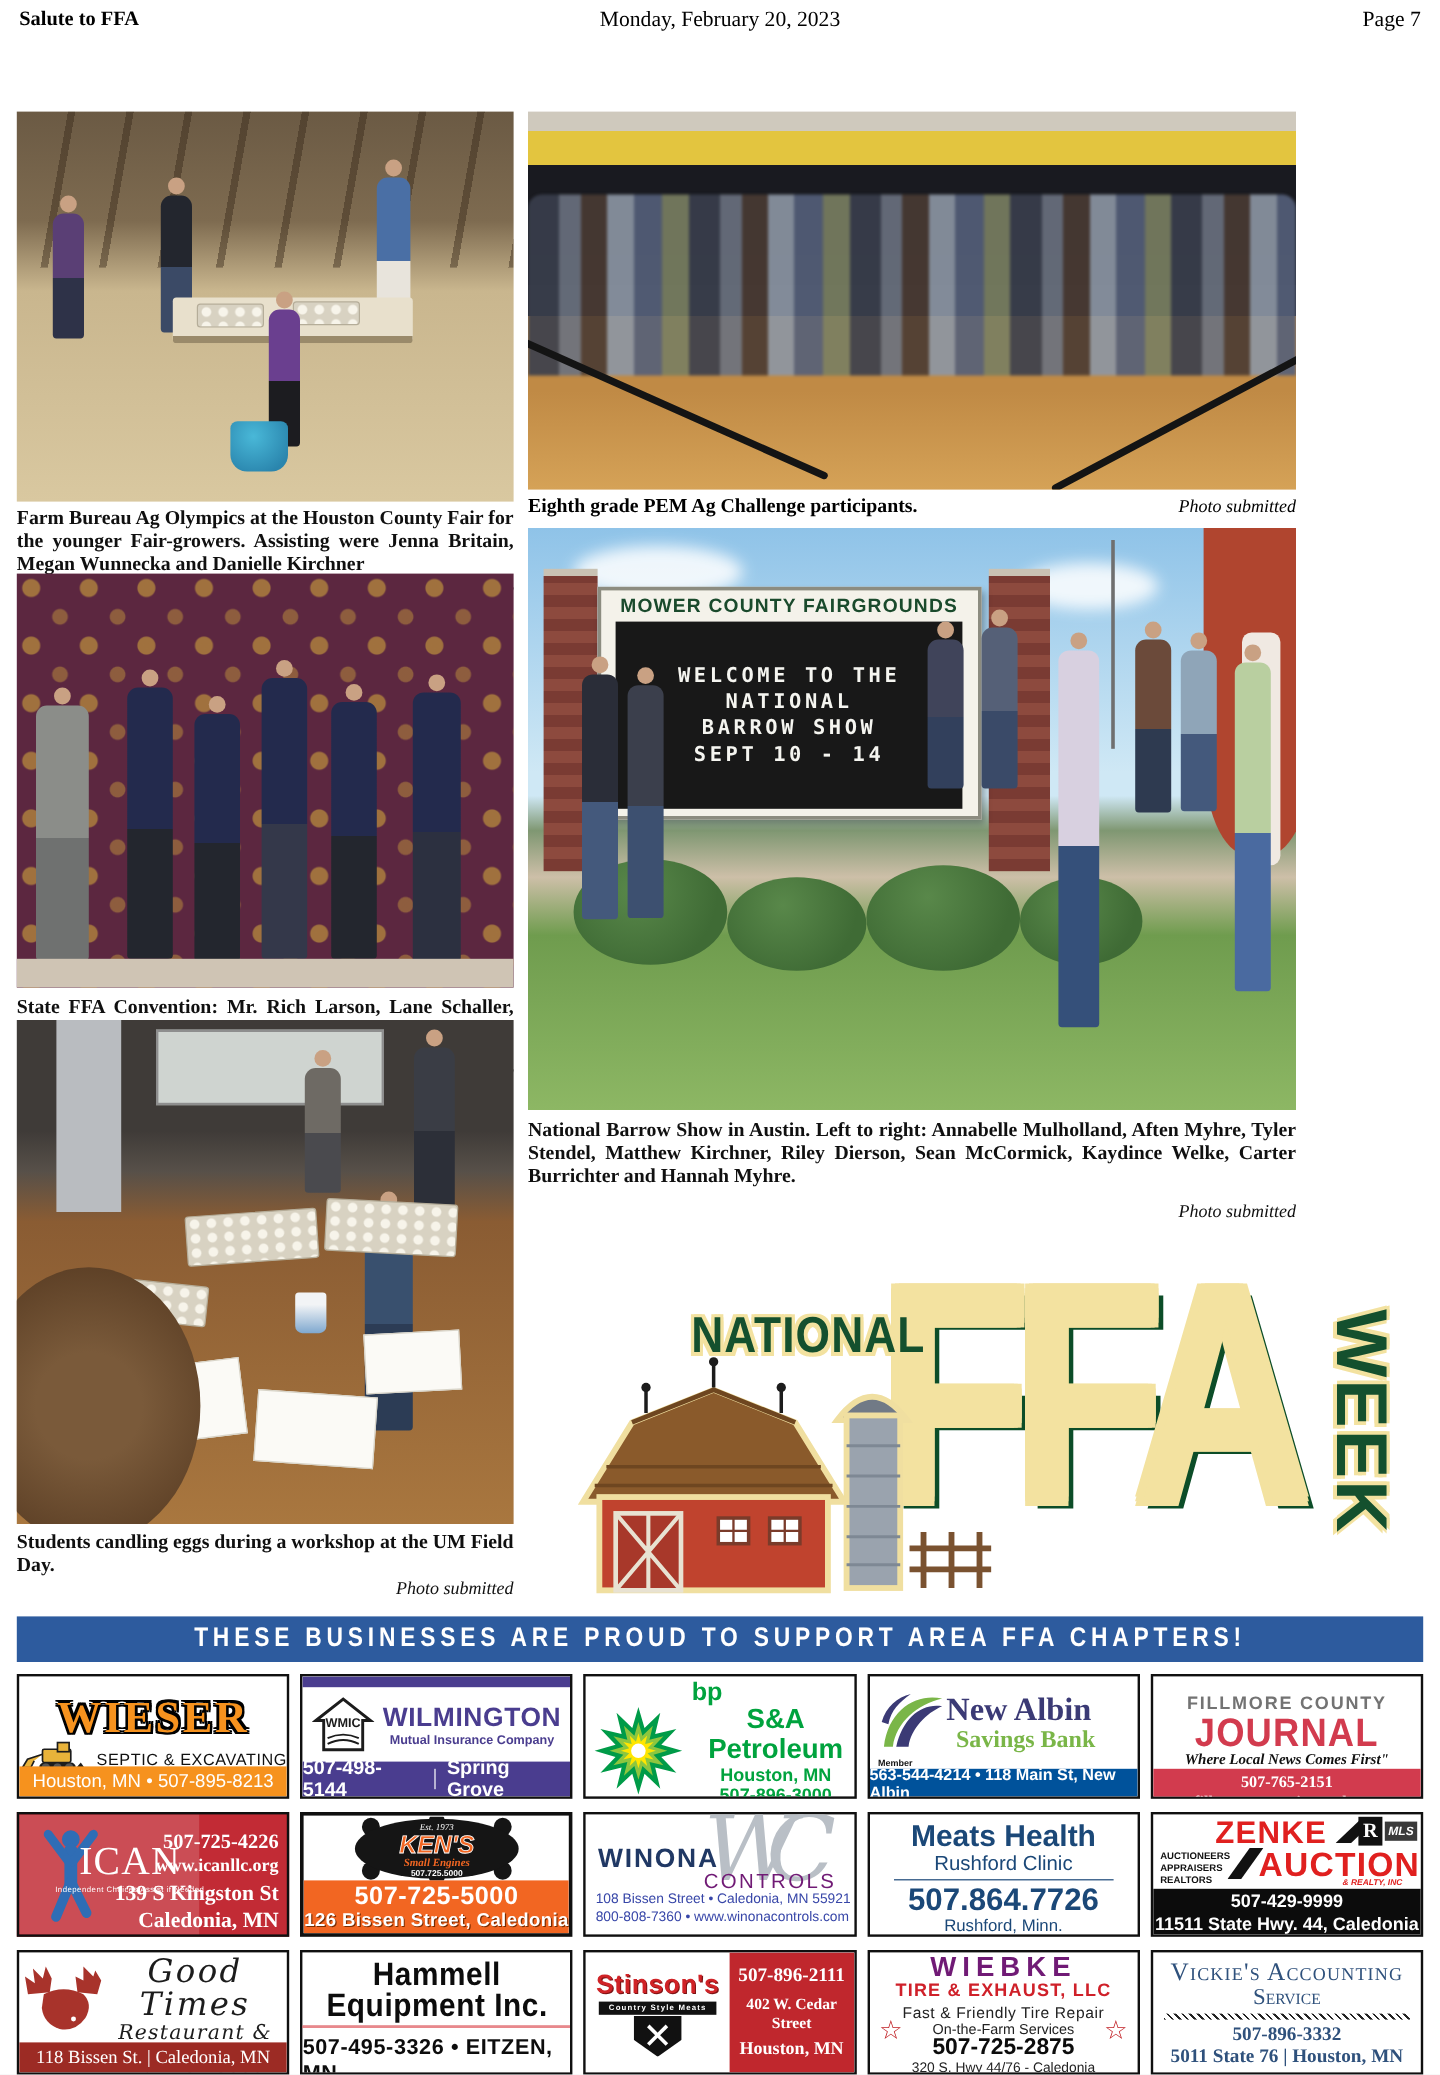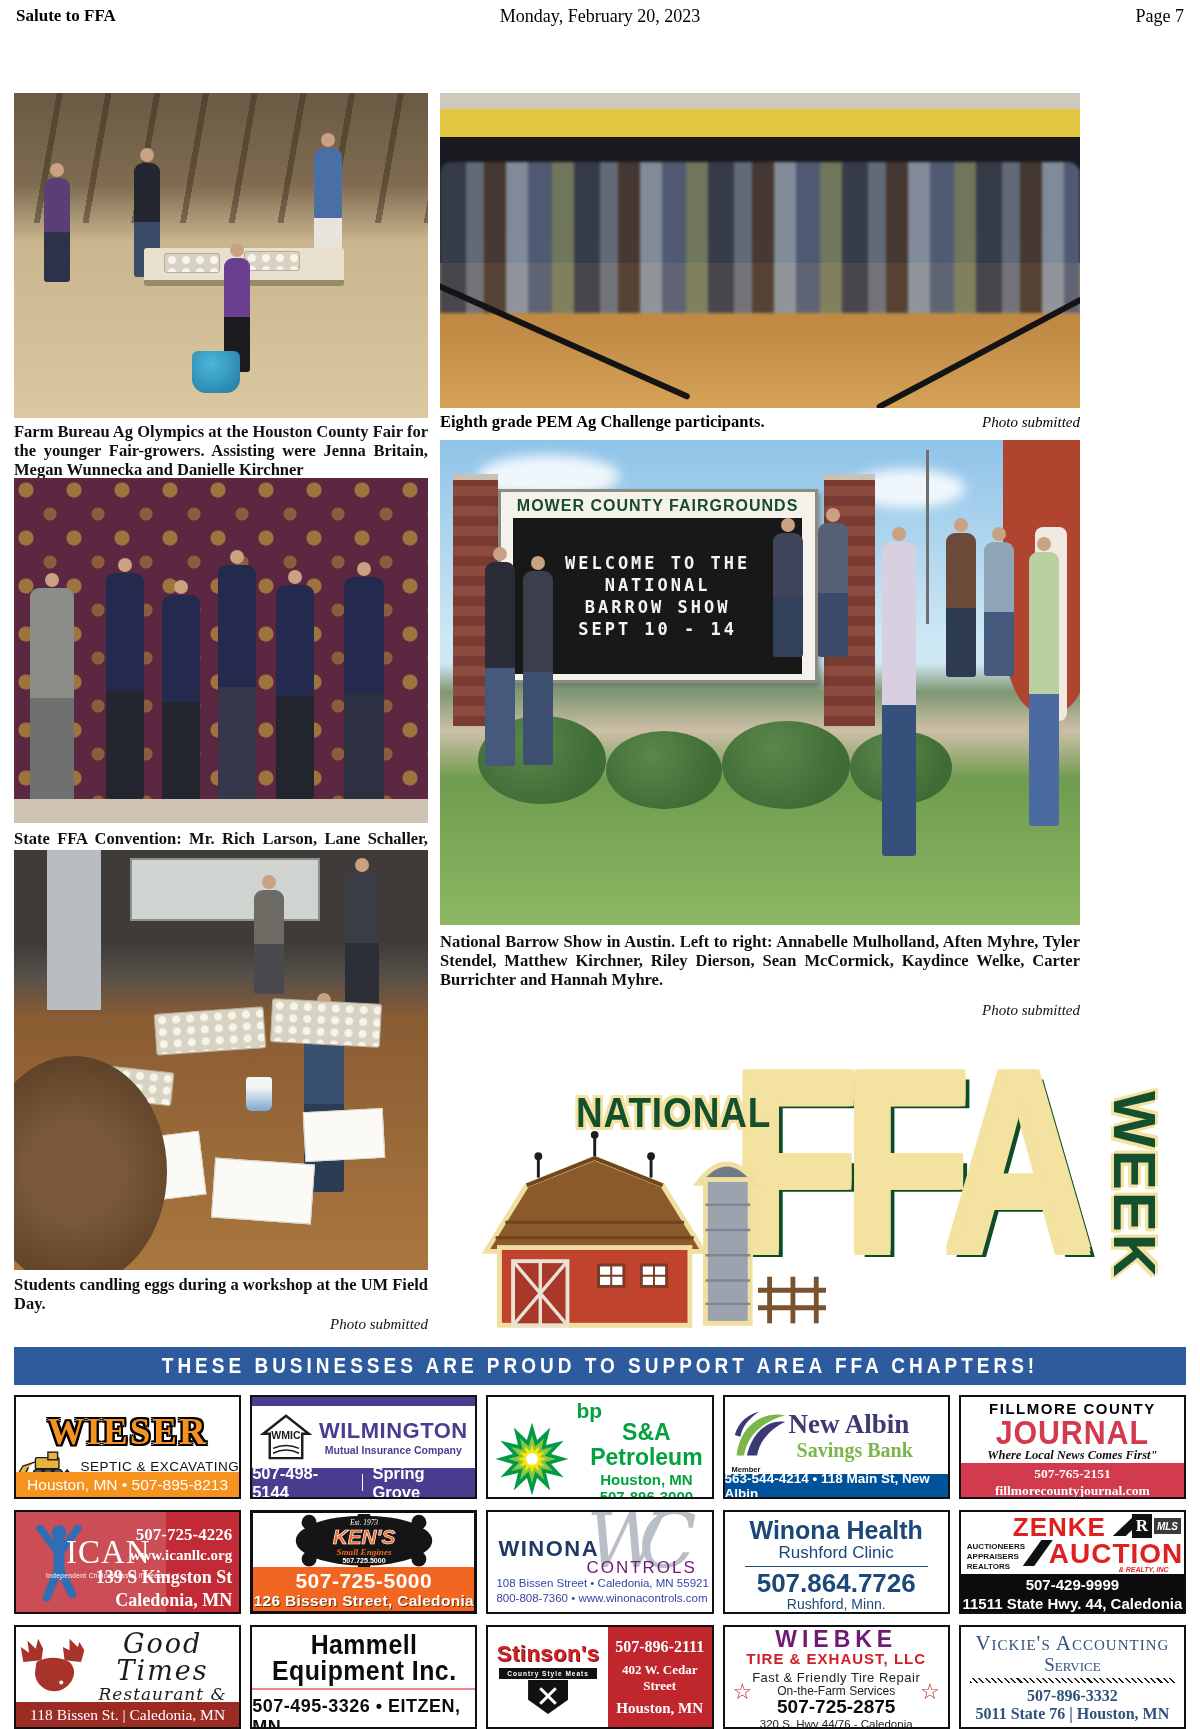--- a/index.html
+++ b/index.html
@@ -86,21 +86,21 @@
   .sa-n1{font-size:23px}.sa-n2{font-size:23px;line-height:1}.sa-city{font-size:15px;margin-top:2px}.sa-ph{font-size:15px}
   
   .na-n1{position:absolute;left:64px;top:12px;font-family:"Liberation Serif",serif;font-weight:bold;font-size:27px;color:#3b3a75}
   .na-n2{position:absolute;left:72px;top:42px;font-family:"Liberation Serif",serif;font-weight:bold;font-size:20px;color:#7ab648}
   .na-logo{position:absolute;left:6px;top:10px}
   .na-fdic{position:absolute;left:7px;top:68px;font-size:7.5px;font-weight:bold;color:#111;width:40px;line-height:1.2}
   .na-house{font-size:11px}
   .na-band{position:absolute;left:0;right:0;bottom:0;height:23px;background:#00529b;color:#fff;font-weight:bold;font-size:13.5px;display:flex;align-items:center;justify-content:center}
   
   .ad-journal{display:flex;flex-direction:column;align-items:center}
-  .jr-top{font-weight:bold;font-size:15px;letter-spacing:1.5px;margin-top:3px;color:#000000}
+  .jr-top{font-weight:bold;font-size:15px;letter-spacing:1.5px;margin-top:14px;color:#737373}
   .jr-name{font-weight:800;font-size:33px;line-height:.95;color:#d23b4e;letter-spacing:1px;transform:scaleX(.92)}
   .jr-tag{font-family:"Liberation Serif",serif;font-style:italic;font-weight:bold;font-size:12.5px;color:#111}
   .jr-band{margin-top:auto;width:100%;background:#d23b4e;color:#fff;text-align:center;font-family:"Liberation Serif",serif;font-weight:bold;font-size:13.5px;line-height:1.25;padding:3px 0}
   
   .ad-ican{background:#c22b35;color:#fff}
   .ican-panel{position:absolute;left:0;top:0;width:150px;height:100%;background:rgba(255,255,255,.16)}
   .ican-fig{position:absolute;left:16px;top:10px}
   .ican-name{position:absolute;left:50px;top:22px;font-family:"Liberation Serif",serif;font-size:33px;letter-spacing:1px}
   .ican-tag{position:absolute;left:30px;top:60px;font-size:6.5px;letter-spacing:.4px}
   .ican-right{position:absolute;right:7px;top:12px;text-align:right;font-family:"Liberation Serif",serif;font-weight:bold;line-height:1.3}
@@ -452,21 +452,21 @@
       <span class="wc-script">WC</span>
       <div class="wc-n1">WINONA</div>
       <div class="wc-n2">CONTROLS</div>
       <div class="wc-lines">
         <div>108 Bissen Street • Caledonia, MN 55921</div>
         <div>800-808-7360 • www.winonacontrols.com</div>
       </div>
     </article>
 
     <article class="ad ad-wh">
-      <div class="wh-name">Winona Health</div>
+      <div class="wh-name">Meats Health</div>
       <div class="wh-sub">Rushford Clinic</div>
       <div class="wh-rule"></div>
       <div class="wh-ph">507.864.7726</div>
       <div class="wh-city">Rushford, Minn.</div>
     </article>
 
     <article class="ad ad-zenke">
       <div class="zk-name">ZENKE</div>
       <div class="zk-slash1"></div>
       <div class="zk-r">R</div>

